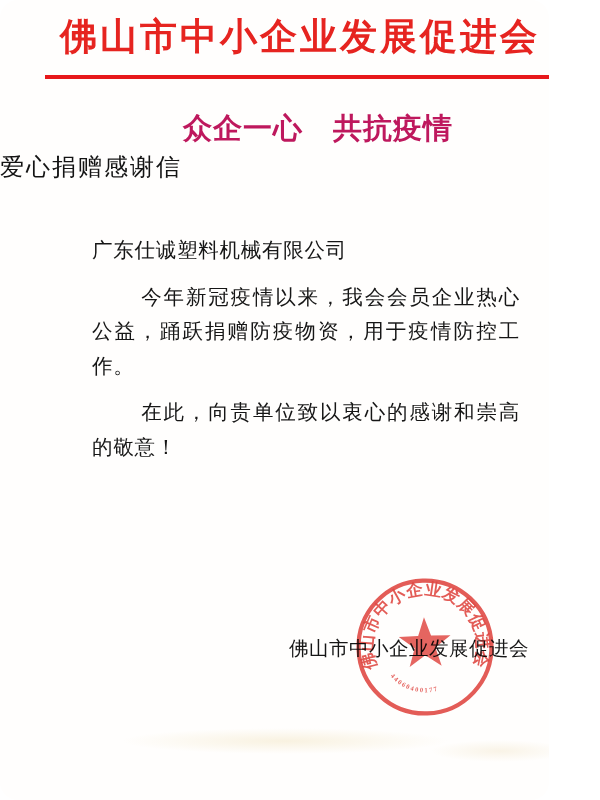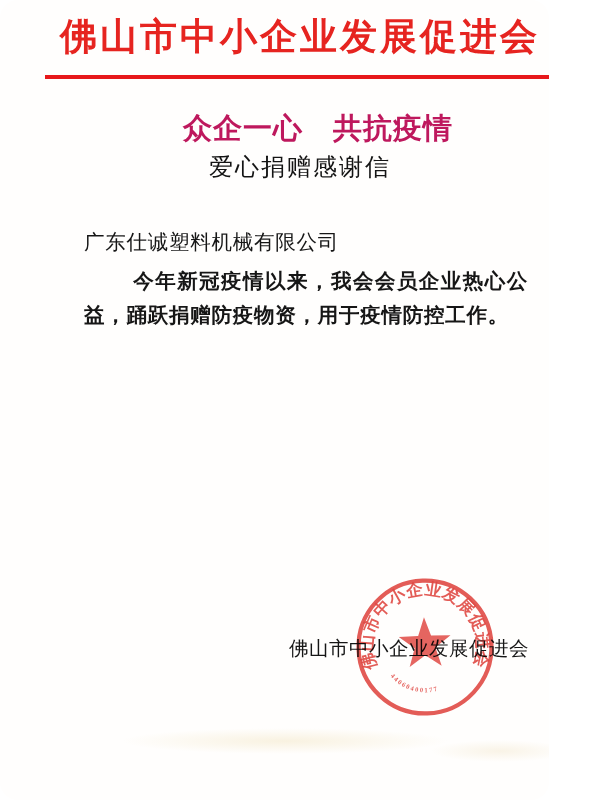--- a/index.html
+++ b/index.html
@@ -31,33 +31,33 @@
   
   .doc-title {
     position: absolute; top: 109px; left: 0; width: 600px;
     text-align: center; color: #be185d;
     font-size: 29px; font-weight: bold; letter-spacing: 1px;
     white-space: nowrap;
     padding-left: 18px;
   }
   .doc-subtitle {
     position: absolute; top: 151px; left: 0; width: 600px;
-    text-align: center; color: #141414;
+    color: #141414;
     font-size: 24px; letter-spacing: 2px; white-space: nowrap;
   }
   
   .letter-body {
     position: absolute; top: 221px; left: 80px; width: 452px;
     color: #161616;
     font-size: 20.5px; line-height: 34.5px;
     letter-spacing: 0.75px;
     text-align: justify;
   }
-  .letter-body p { margin: 4px; }
-  .letter-body p.indent { text-indent: 2.4em; font-weight: bold; }
+  .letter-body p { margin: 12px; }
+  .letter-body p.indent { text-indent: 2.4em; }
   
   .signature-block {
     position: absolute; top: 632px; left: 289px; width: 236px;
     text-align: center; color: #161616;
     font-size: 19.5px; line-height: 34px;
     white-space: nowrap;
   }
   .signature-org { letter-spacing: 0.5px; }
   .signature-date { letter-spacing: 1px; }
   
@@ -92,20 +92,21 @@
 
   <div class="red-rule"></div>
 
   <div class="doc-title">众企一心　共抗疫情</div>
 
   <div class="doc-subtitle">爱心捐赠感谢信</div>
 
   <div class="letter-body">
     <p>广东仕诚塑料机械有限公司</p>
     <p class="indent">今年新冠疫情以来，我会会员企业热心公益，踊跃捐赠防疫物资，用于疫情防控工作。</p>
+    <p class="indent">在此，向贵单位致以衷心的感谢和崇高的敬意！</p>
   </div>
 
   <div class="signature-block">
     <div class="signature-org">佛山市中小企业发展促进会</div>
   </div>
 
   <svg class="seal" viewBox="0 0 143 143" xmlns="http://www.w3.org/2000/svg">
 
     <circle cx="71.5" cy="71.5" r="66" fill="none" stroke="#dd3b36" stroke-width="4.2" opacity="0.9"></circle>
 

